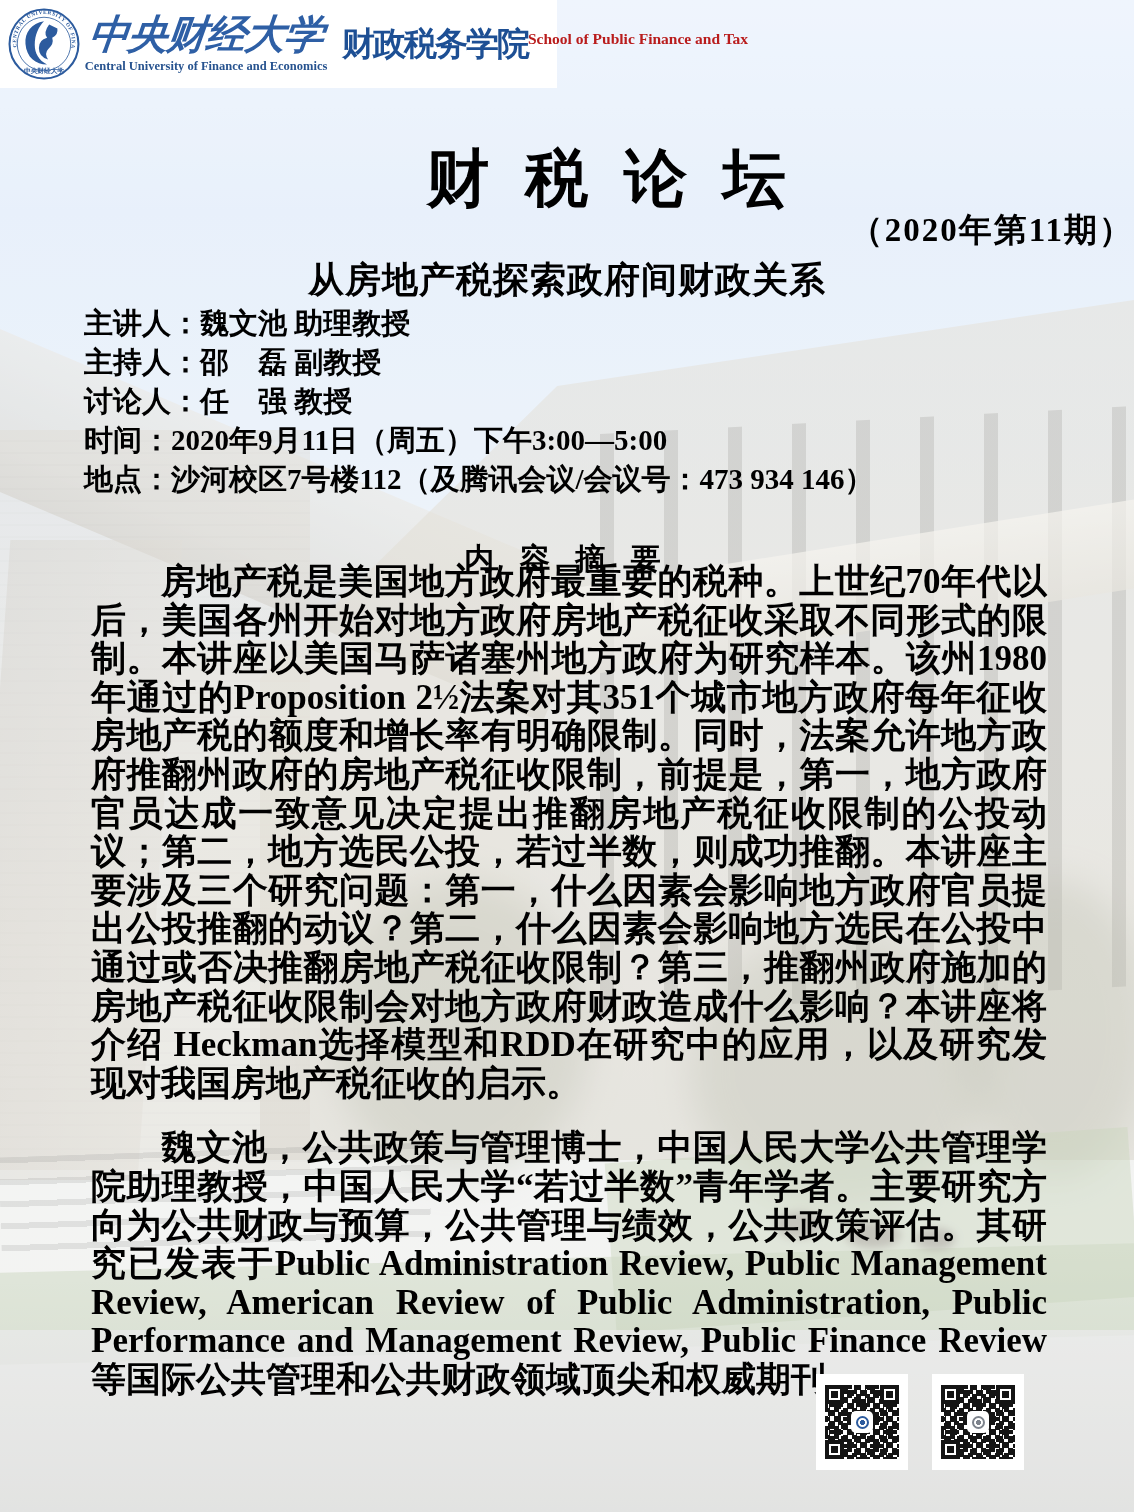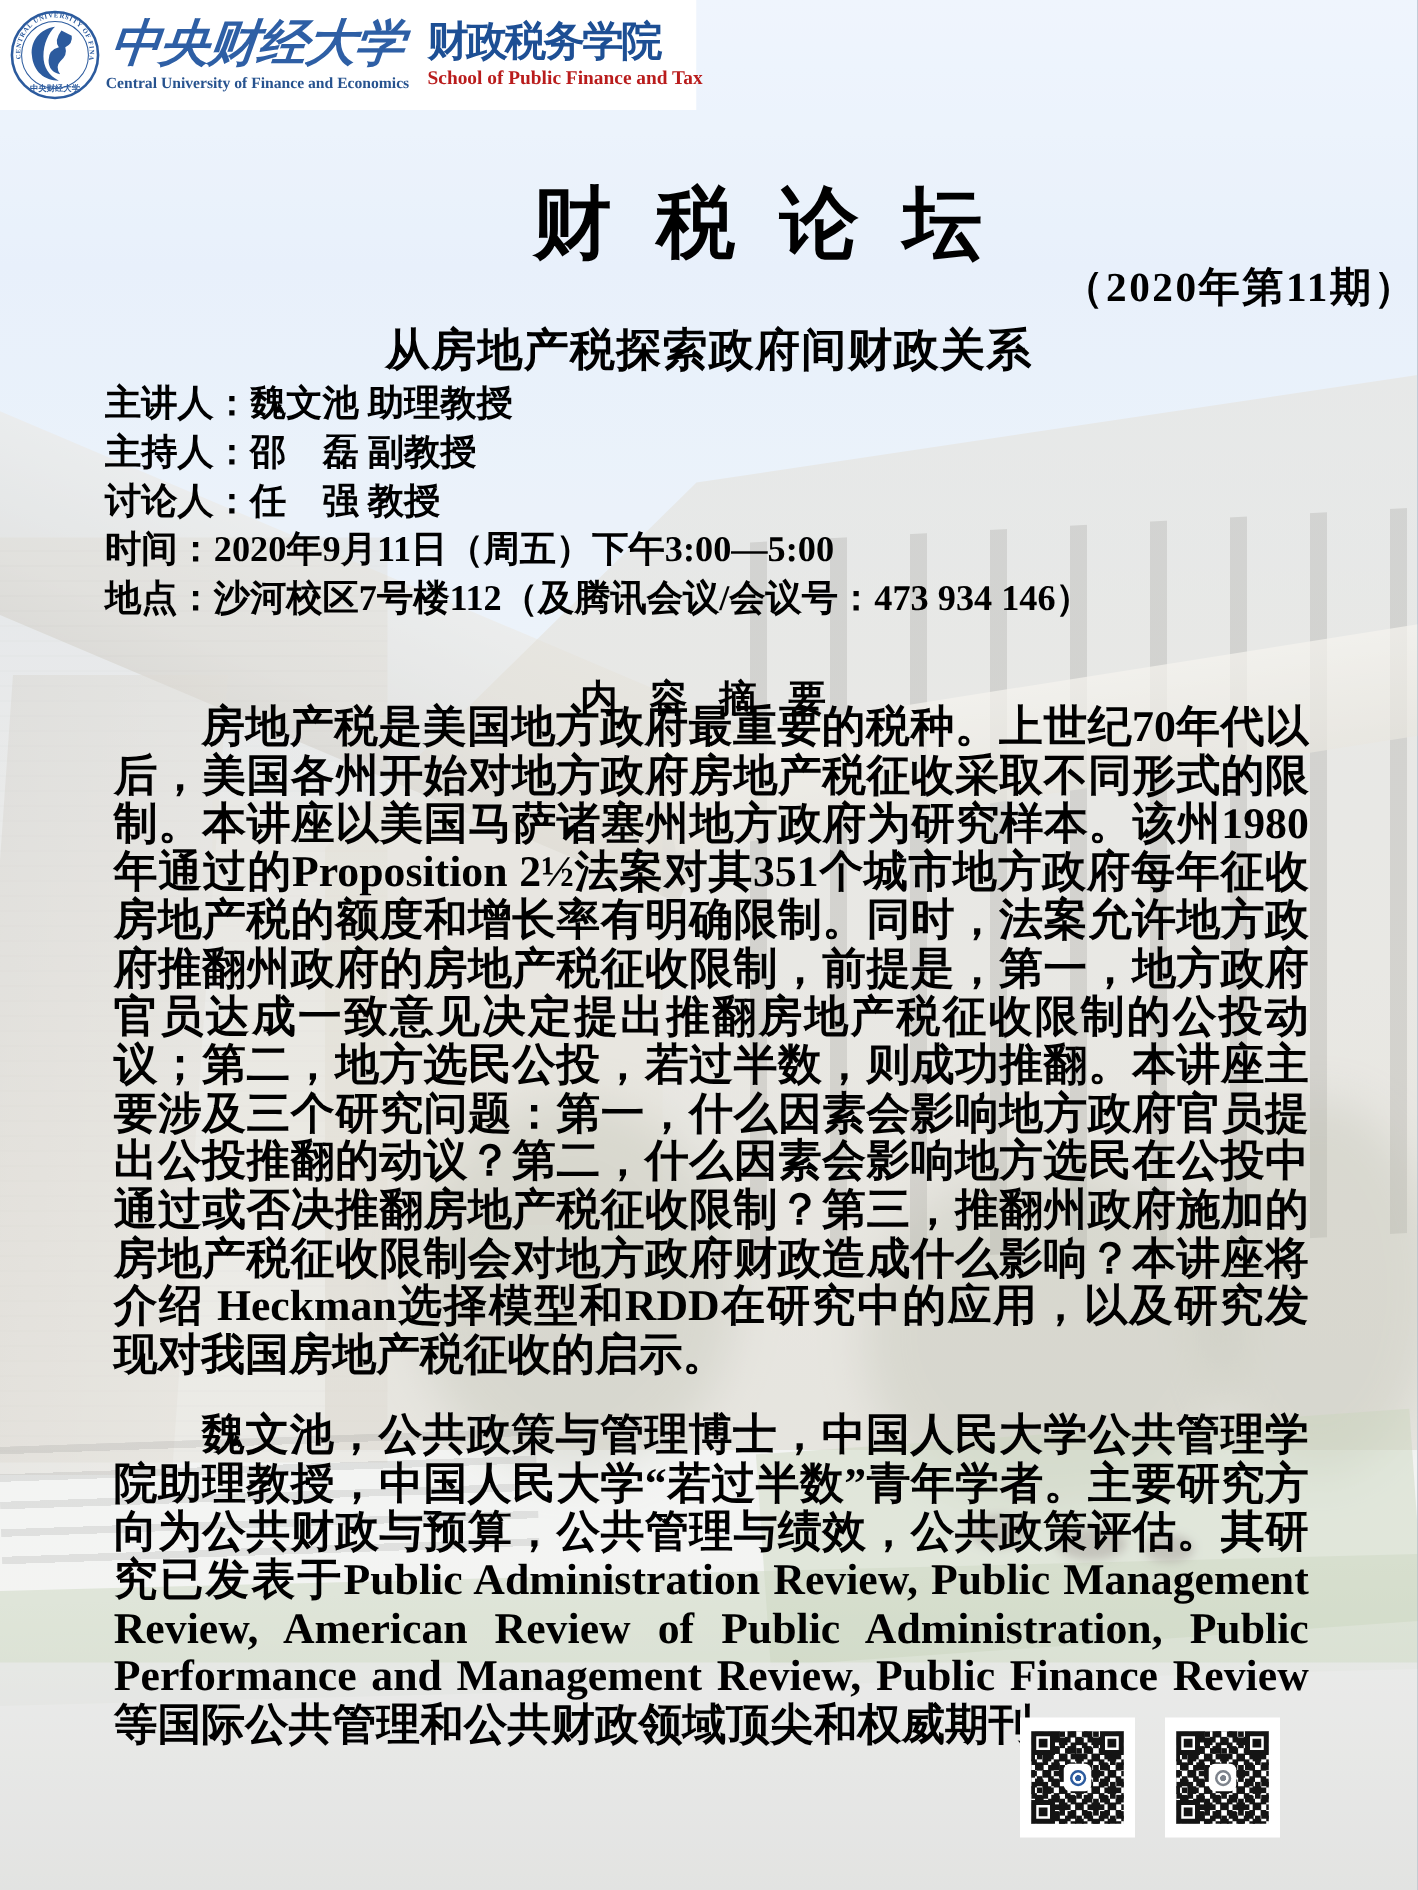--- a/index.html
+++ b/index.html
@@ -46,21 +46,21 @@
   .masthead{
     position:absolute; z-index:3; left:0; top:0; width:557px; height:88px;
     background:#fff; display:flex; align-items:center; padding:0 8px; box-sizing:border-box; gap:10px;
   }
   .seal{flex:0 0 72px; width:72px; height:72px;}
   .logotype{display:flex;flex-direction:column;align-items:center;justify-content:center;width:232px;}
   .uni-zh{font-size:40px;line-height:1;font-weight:bold;font-style:italic;transform:skewX(-6deg);
     color:#2e5fa5;white-space:nowrap;letter-spacing:-1px;}
   .uni-en{font-size:12.5px;font-weight:bold;color:#27538f;white-space:nowrap;margin-top:4px;}
   .mast-divider{width:2px;height:60px;background:#2c5b9e;}
-  .school{display:flex;flex-direction:column;justify-content:center;}
+  .school{display:flex;flex-direction:row;justify-content:center;}
   .school-zh{font-family:"Liberation Sans","DejaVu Sans",sans-serif;font-size:33px;line-height:1.05;
     font-weight:bold;color:#1d4f94;letter-spacing:-2px;white-space:nowrap;}
   .school-en{font-size:15.5px;font-weight:bold;color:#b91c1c;white-space:nowrap;margin-top:3px;}
   
   .content{position:absolute;inset:0;z-index:2;}
   .title-main{position:absolute;top:103px;left:0;width:100%;text-align:center;
     font-size:63px;font-weight:bold;letter-spacing:10px;line-height:1.1;margin-left:44px;}
   .title-issue{position:absolute;top:184px;left:0;width:100%;text-align:right;
     font-size:33px;font-weight:bold;letter-spacing:2px;margin-top:24px;}
   .title-sub{position:absolute;top:226px;left:0;width:100%;text-align:center;

